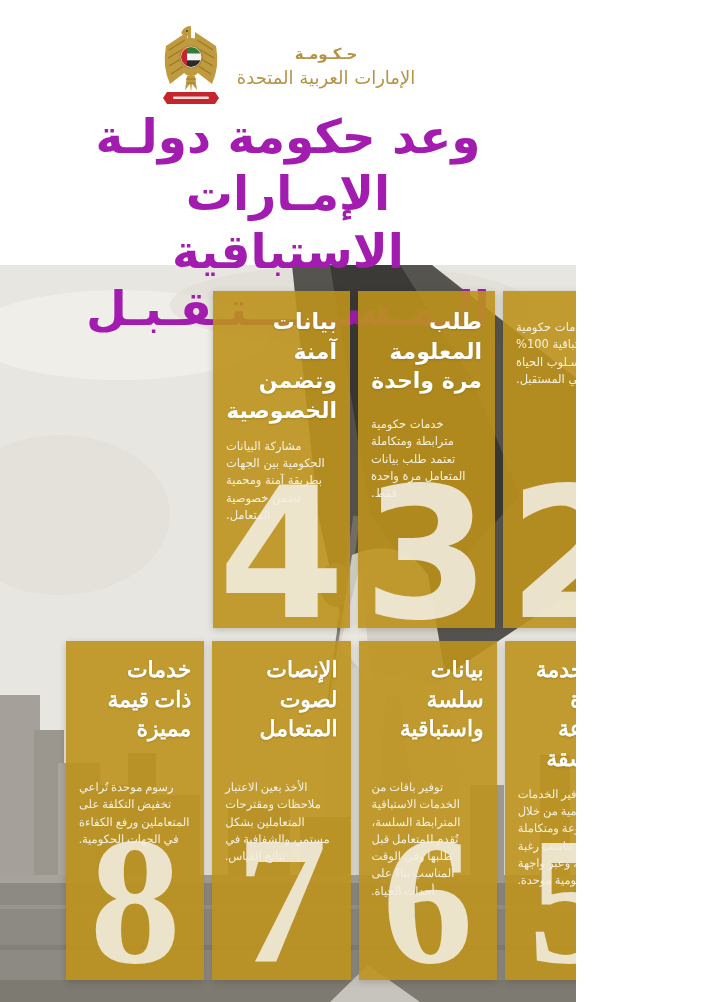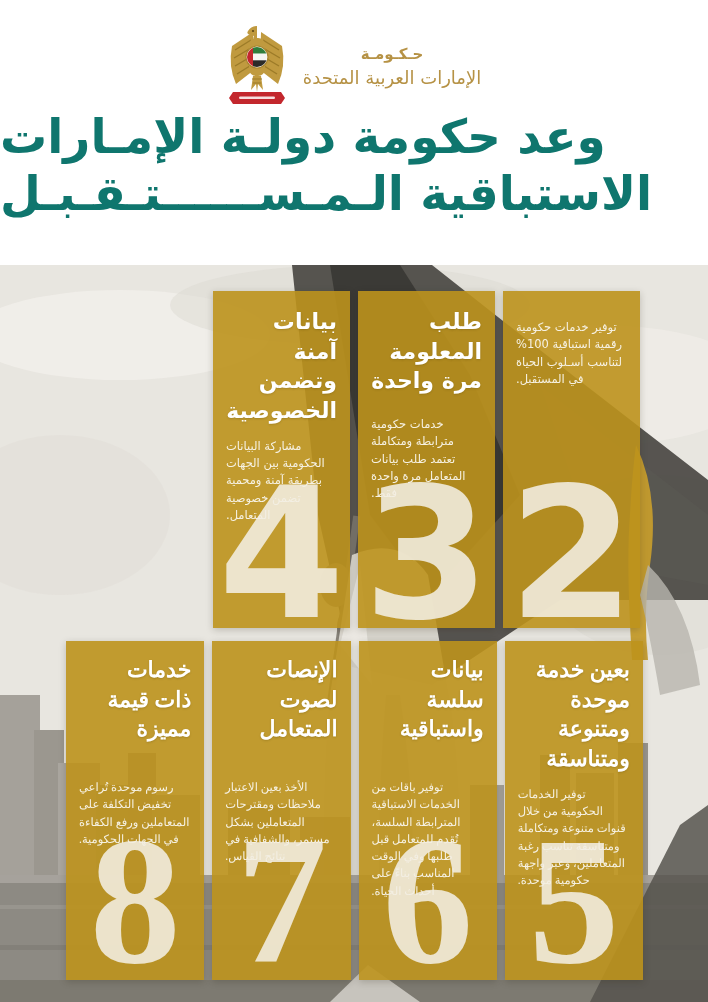--- a/index.html
+++ b/index.html
@@ -1,36 +1,36 @@
 <!DOCTYPE html>
 <html lang="ar"><head>
 <meta charset="utf-8">
 <style>
   html,body{margin:0;padding:0;}
   body{
     width:708px;height:1002px;
     font-family:"DejaVu Sans","Liberation Sans",sans-serif;
     background:#ffffff;
   }
-  .poster{position:relative;width:708px;height:1002px;overflow:hidden;background:#ffffff;}
+  .poster{position:relative;width:576px;height:1002px;overflow:hidden;background:#ffffff;}
 
   
   .logo-lockup{
     position:absolute;top:24px;left:0;width:100%;
     display:flex;justify-content:center;align-items:center;gap:16px;
   }
   .emblem{width:60px;height:84px;flex:0 0 auto;}
   .logo-text{display:flex;flex-direction:column;align-items:center;color:#b69245;direction:rtl;}
   .logo-line1{font-size:15px;font-weight:bold;letter-spacing:1px;}
   .logo-line2{font-size:18px;font-weight:normal;margin-top:4px;}
 
   .main-title{
     position:absolute;top:108px;left:0;width:100%;
-    text-align:left;direction:rtl;
-    color:#0f766e;font-weight:bold;
+    text-align:center;direction:rtl;
+    color:#a21caf;font-weight:bold;
   }
   .title-line1{font-size:47px;line-height:1.22;}
   .title-line2{font-size:47px;line-height:1.22;}
 
   
   .photo{position:absolute;top:265px;left:0;width:708px;height:737px;}
 
   
   .row{
     position:absolute;display:grid;grid-template-columns:repeat(4,1fr);

